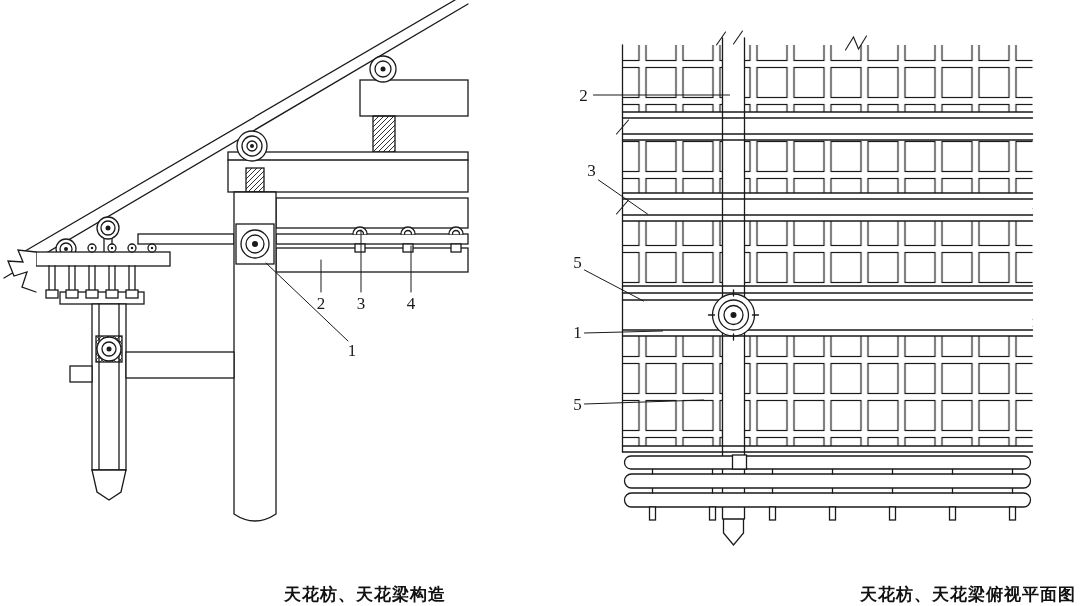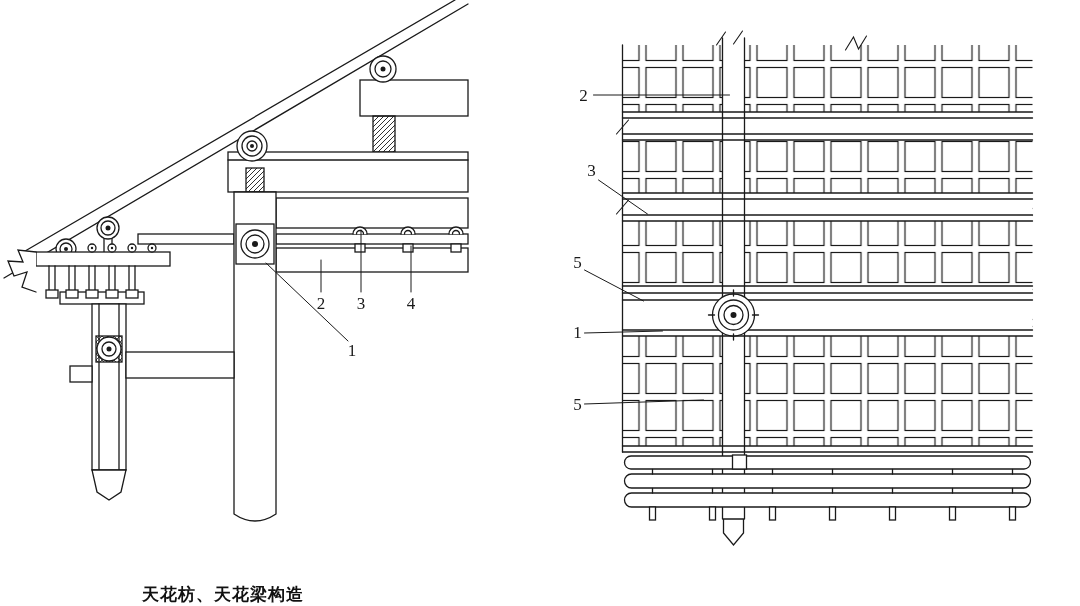--- a/index.html
+++ b/index.html
@@ -1,19 +1,19 @@
 <!DOCTYPE html>
 <html><head>
 <meta charset="utf-8">
 <style>
   html,body{margin:0;padding:0;background:#ffffff}
   #screen{position:relative;width:1080px;height:606px;background:#ffffff;overflow:hidden;
           font-family:"Liberation Sans",sans-serif}
   .panel{position:absolute;top:0}
-  .caption{position:absolute;top:583px;text-align:center;
+  .caption{position:absolute;top:583px;text-align:right;
            font-family:"Liberation Serif","DejaVu Serif",serif;
            font-size:17px;font-weight:bold;color:#111;letter-spacing:1px}
   svg text{font-family:"Liberation Serif","DejaVu Serif",serif}
 </style>
 </head>
 <body>
 
 <div id="screen">
 
   <div class="panel" style="left:0">
@@ -265,14 +265,15 @@
       <text x="16" y="101">2</text>
       <text x="24" y="176">3</text>
       <text x="10" y="268">5</text>
       <text x="10" y="338">1</text>
       <text x="10" y="410">5</text>
     </g>
   </svg>
   </div>
 
   <div class="caption" style="left:0;width:446px">天花枋、天花梁构造</div>
+  <div class="caption" style="left:656px;width:420px">天花枋、天花梁俯视平面图</div>
 
 </div>
 
 </body></html>

